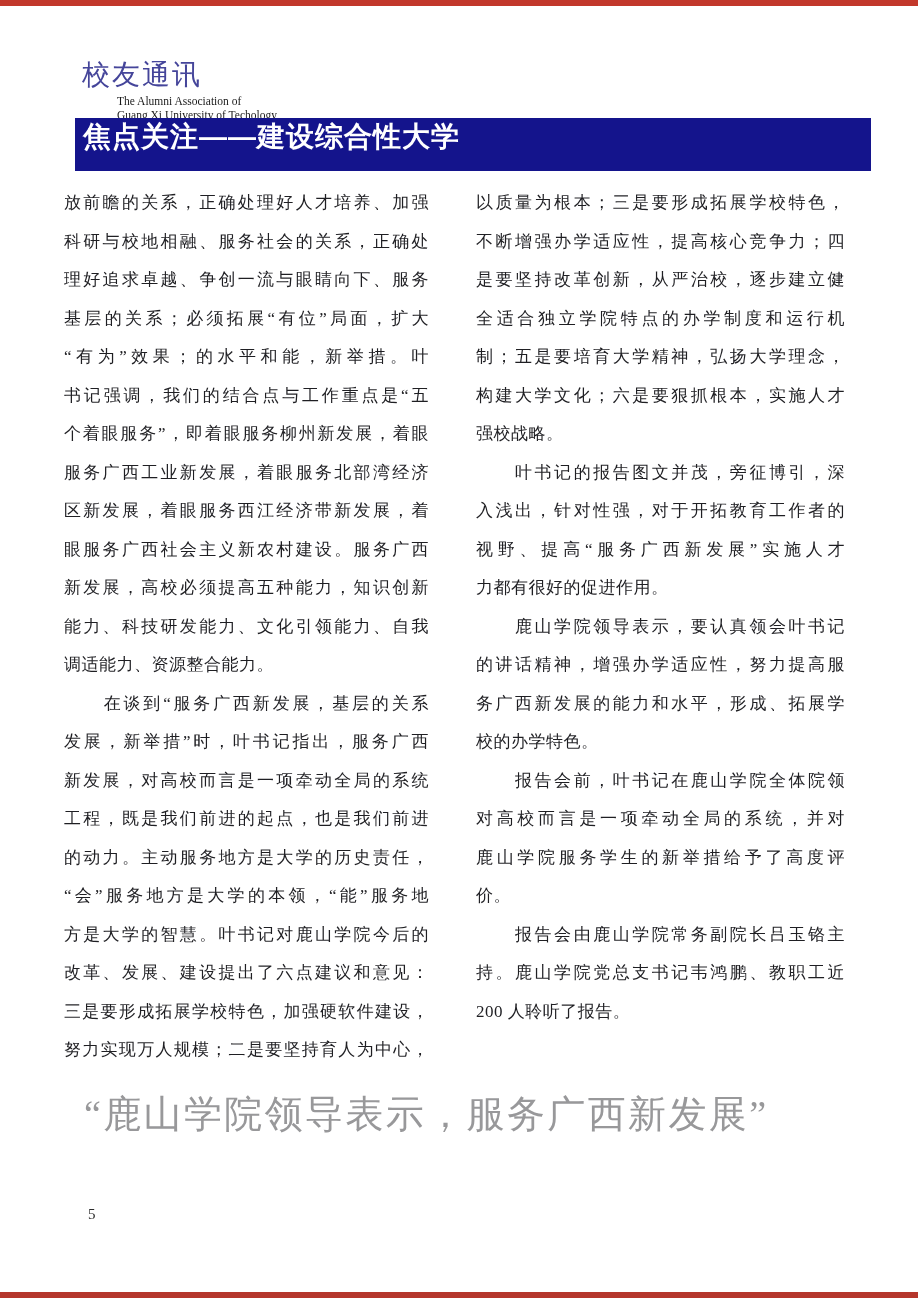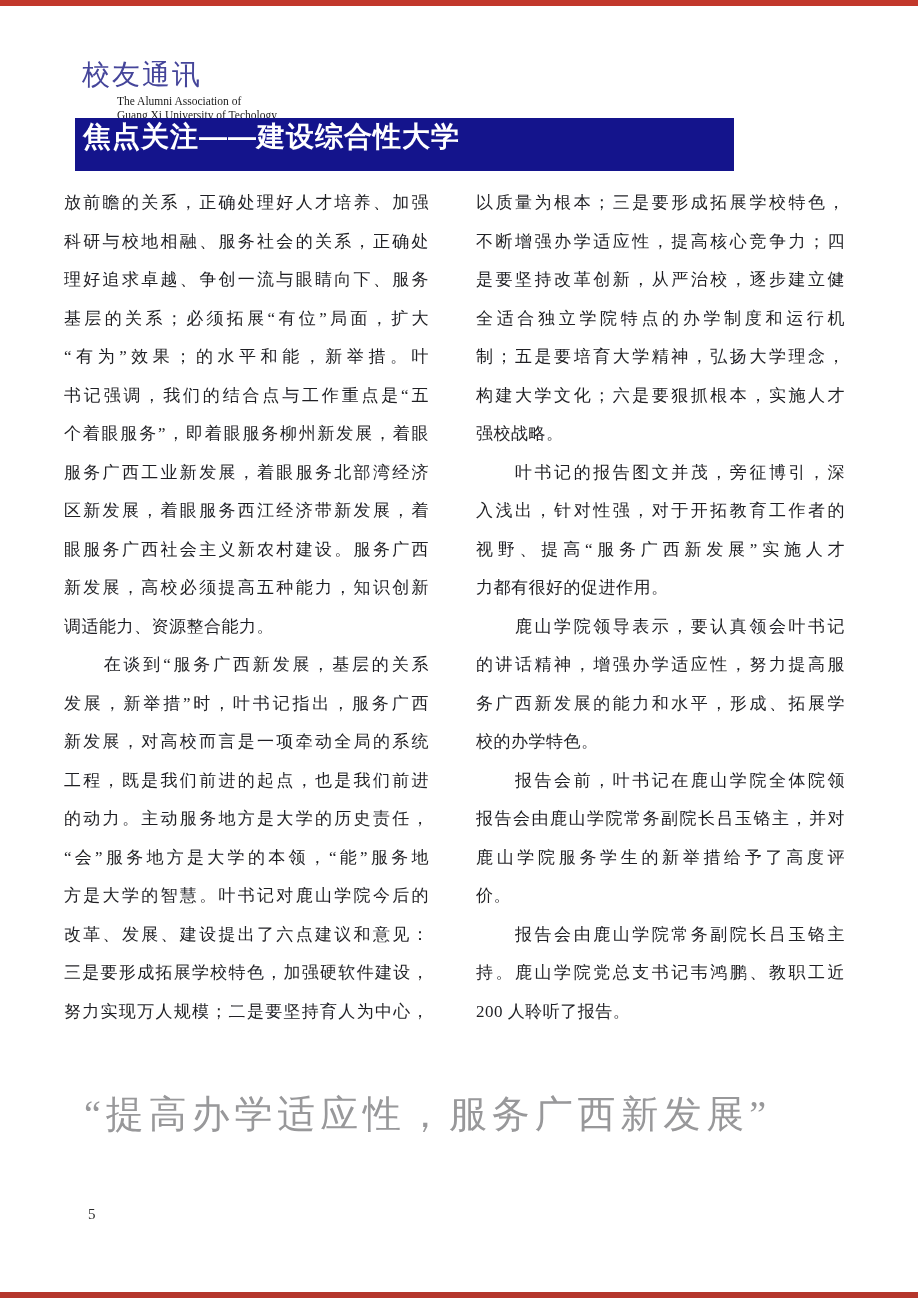--- a/index.html
+++ b/index.html
@@ -36,21 +36,21 @@
     margin-left: 35px;
   }
   .masthead-sub2 {
     text-decoration: underline;
   }
 
   .banner {
     position: absolute;
     left: 75px;
     top: 118px;
-    width: 659px;
+    width: 796px;
     height: 53px;
     background: #14148c;
   }
   .banner-title {
     color: #ffffff;
     font-weight: bold;
     font-size: 28px;
     line-height: 32px;
     padding: 3px 0 0 8px;
     font-family: "Liberation Sans", "DejaVu Sans", sans-serif;
@@ -121,20 +121,21 @@
       <div class="bodyline fill">科研与校地相融、服务社会的关系，正确处</div>
       <div class="bodyline fill">理好追求卓越、争创一流与眼睛向下、服务</div>
       <div class="bodyline fill">基层的关系；必须拓展“有位”局面，扩大</div>
       <div class="bodyline fill">“有为”效果；的水平和能，新举措。叶</div>
       <div class="bodyline fill">书记强调，我们的结合点与工作重点是“五</div>
       <div class="bodyline fill">个着眼服务”，即着眼服务柳州新发展，着眼</div>
       <div class="bodyline fill">服务广西工业新发展，着眼服务北部湾经济</div>
       <div class="bodyline fill">区新发展，着眼服务西江经济带新发展，着</div>
       <div class="bodyline fill">眼服务广西社会主义新农村建设。服务广西</div>
       <div class="bodyline fill">新发展，高校必须提高五种能力，知识创新</div>
+      <div class="bodyline fill">能力、科技研发能力、文化引领能力、自我</div>
       <div class="bodyline">调适能力、资源整合能力。</div>
       <div class="bodyline fill">　　在谈到“服务广西新发展，基层的关系</div>
       <div class="bodyline fill">发展，新举措”时，叶书记指出，服务广西</div>
       <div class="bodyline fill">新发展，对高校而言是一项牵动全局的系统</div>
       <div class="bodyline fill">工程，既是我们前进的起点，也是我们前进</div>
       <div class="bodyline fill">的动力。主动服务地方是大学的历史责任，</div>
       <div class="bodyline fill">“会”服务地方是大学的本领，“能”服务地</div>
       <div class="bodyline fill">方是大学的智慧。叶书记对鹿山学院今后的</div>
       <div class="bodyline fill">改革、发展、建设提出了六点建议和意见：</div>
       <div class="bodyline fill">三是要形成拓展学校特色，加强硬软件建设，</div>
@@ -151,27 +152,27 @@
       <div class="bodyline">强校战略。</div>
       <div class="bodyline fill">　　叶书记的报告图文并茂，旁征博引，深</div>
       <div class="bodyline fill">入浅出，针对性强，对于开拓教育工作者的</div>
       <div class="bodyline fill">视野、提高“服务广西新发展”实施人才</div>
       <div class="bodyline">力都有很好的促进作用。</div>
       <div class="bodyline fill">　　鹿山学院领导表示，要认真领会叶书记</div>
       <div class="bodyline fill">的讲话精神，增强办学适应性，努力提高服</div>
       <div class="bodyline fill">务广西新发展的能力和水平，形成、拓展学</div>
       <div class="bodyline">校的办学特色。</div>
       <div class="bodyline fill">　　报告会前，叶书记在鹿山学院全体院领</div>
-      <div class="bodyline fill">报告会由鹿山学院常务副院长吕玉铬主，并对</div>
+      <div class="bodyline fill">对高校而言是一项牵动全局的系统，并对</div>
       <div class="bodyline fill">鹿山学院服务学生的新举措给予了高度评</div>
       <div class="bodyline">价。</div>
       <div class="bodyline fill">　　报告会由鹿山学院常务副院长吕玉铬主</div>
       <div class="bodyline fill">持。鹿山学院党总支书记韦鸿鹏、教职工近</div>
       <div class="bodyline">200 人聆听了报告。</div>
     </div>
 
-  <div class="pull-quote">“提高办学适应性，服务广西新发展”</div>
+  <div class="pull-quote">“鹿山学院领导表示，服务广西新发展”</div>
 
   <div class="page-number">5</div>
 
   <div class="rule rule-bottom"></div>
 
 </div>
 
 </body></html>

